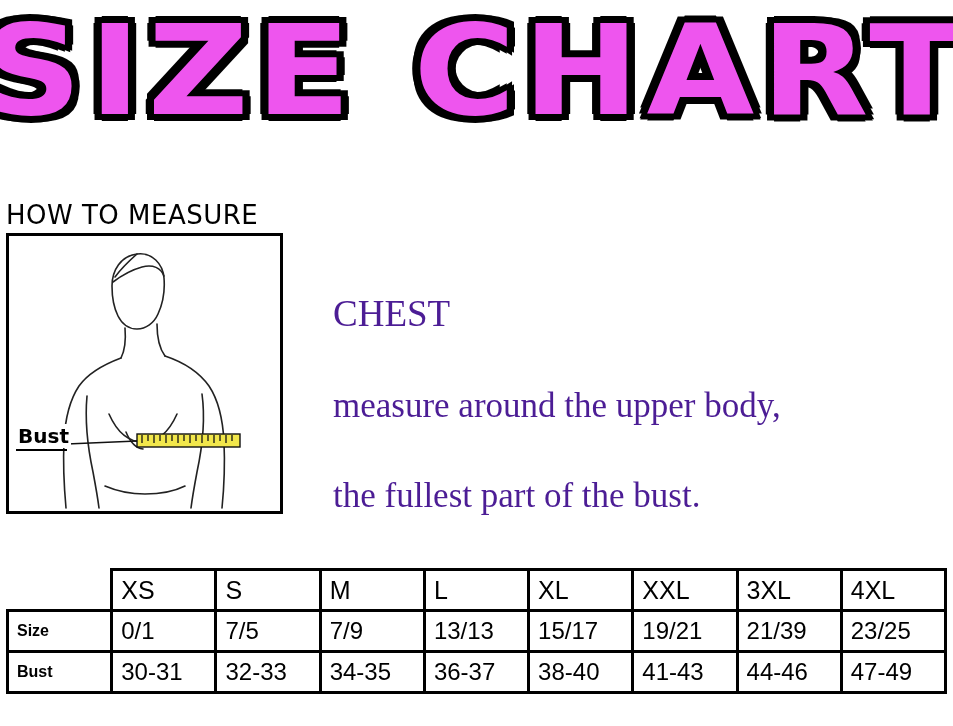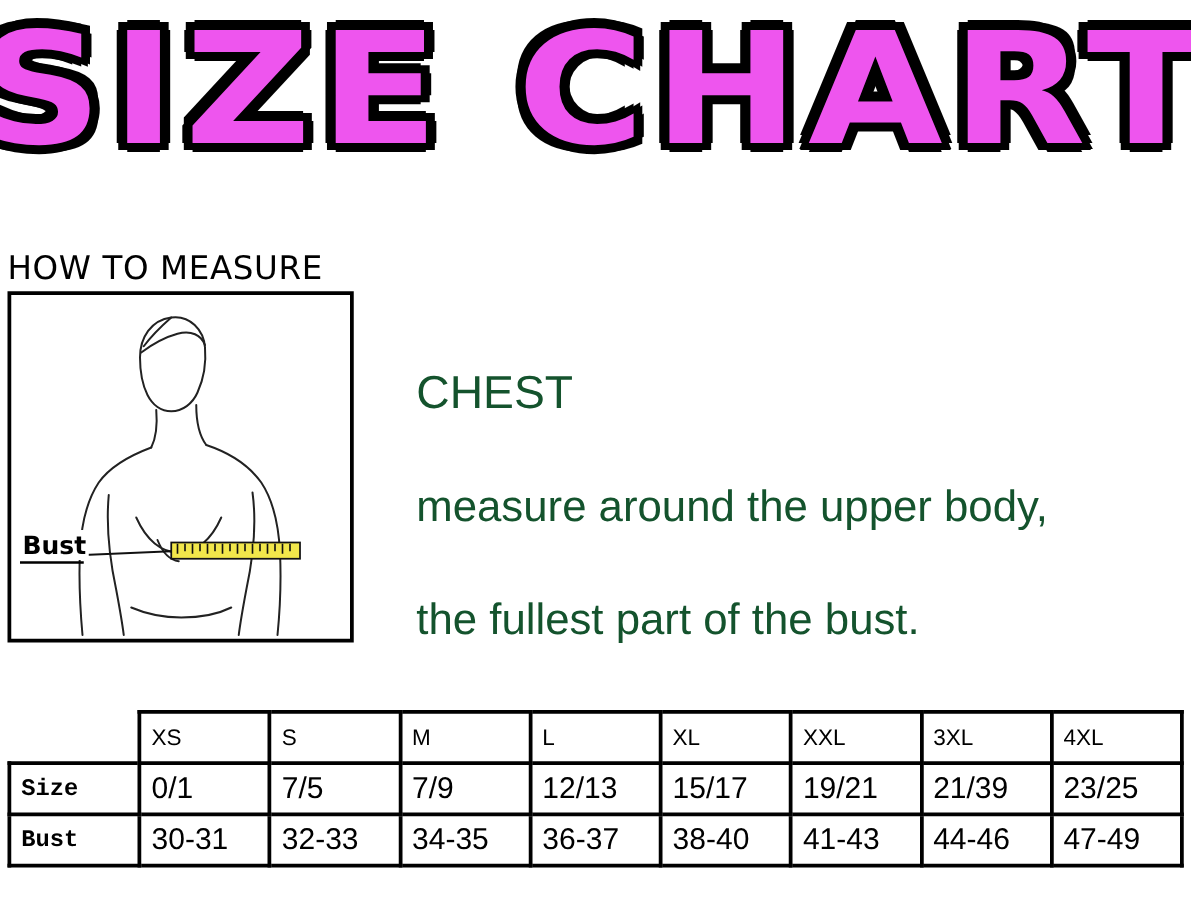--- a/index.html
+++ b/index.html
@@ -89,22 +89,22 @@
   }
 
   
   .desc {
     position: absolute;
     left: 333px;
     top: 290px;
     width: 600px;
     font-size: 35px;
     line-height: 45px;
-    font-family: Liberation Sans, sans-serif;
-    color: #14532d;
+    font-family: Liberation Serif, serif;
+    color: #4c1d95;
   }
   .desc .desc-title {
     display: block;
     font-size: 37px;
     line-height: 48px;
   }
 
   
   .table-wrap {
     position: absolute;
@@ -123,28 +123,28 @@
     height: 41px;
     padding: 0 0 0 8px;
     font-size: 24px;
     text-align: left;
     vertical-align: middle;
     font-weight: normal;
     box-sizing: border-box;
   }
   table.size-table .rowhead {
     font-weight: bold;
-    font-family: Liberation Mono, monospace;
-    font-size: 19px;
+    font-family: Liberation Sans, sans-serif;
+    font-size: 16px;
   }
   table.size-table .corner {
     border: none;
   }
   table.size-table thead td {
-    font-size: 18px;
+    font-size: 25px;
   }
   .col-label { width: 104px; }
   .col-data  { width: 104px; }
 </style>
 </head>
 <body>
 
 <div class="title-wrap">
   <div class="title-text">SIZE CHART</div>
 </div>
@@ -236,21 +236,21 @@
         <td>3XL</td>
         <td>4XL</td>
       </tr>
     </thead>
     <tbody>
       <tr>
         <td class="rowhead">Size</td>
         <td>0/1</td>
         <td>7/5</td>
         <td>7/9</td>
-        <td>12/13</td>
+        <td>13/13</td>
         <td>15/17</td>
         <td>19/21</td>
         <td>21/39</td>
         <td>23/25</td>
       </tr>
       <tr>
         <td class="rowhead">Bust</td>
         <td>30-31</td>
         <td>32-33</td>
         <td>34-35</td>

